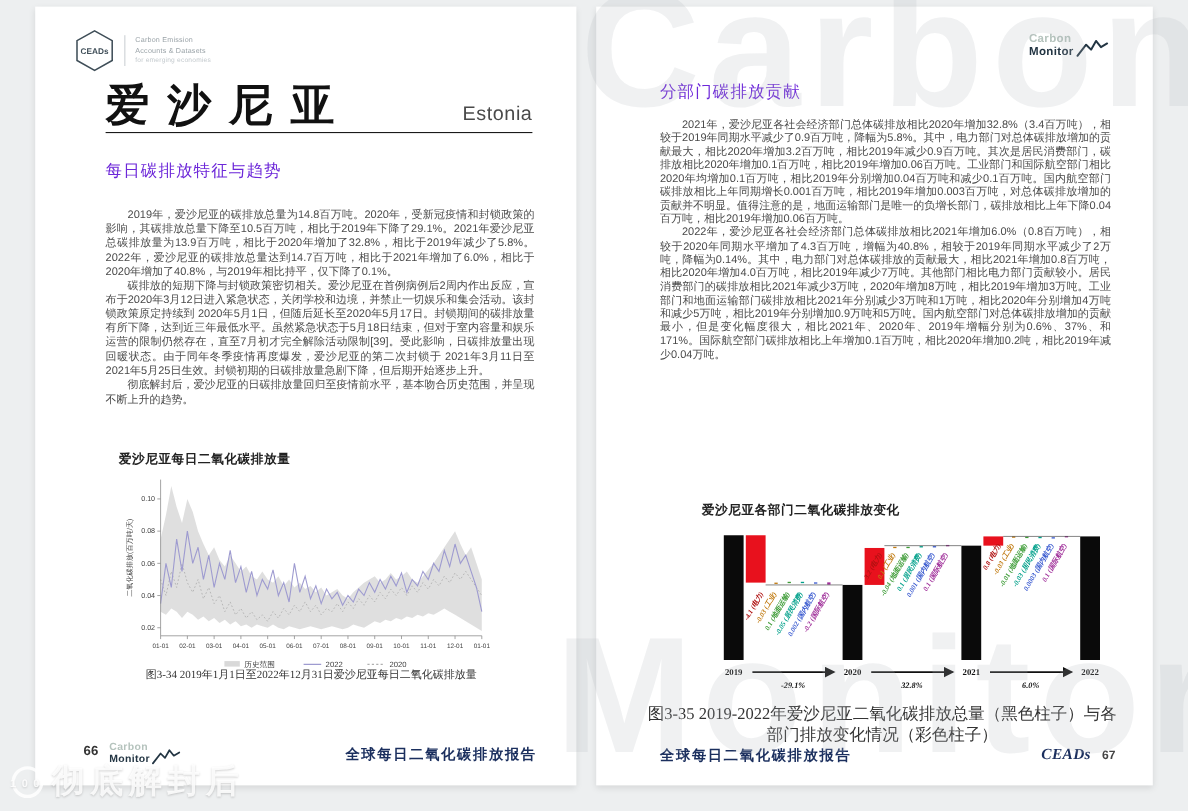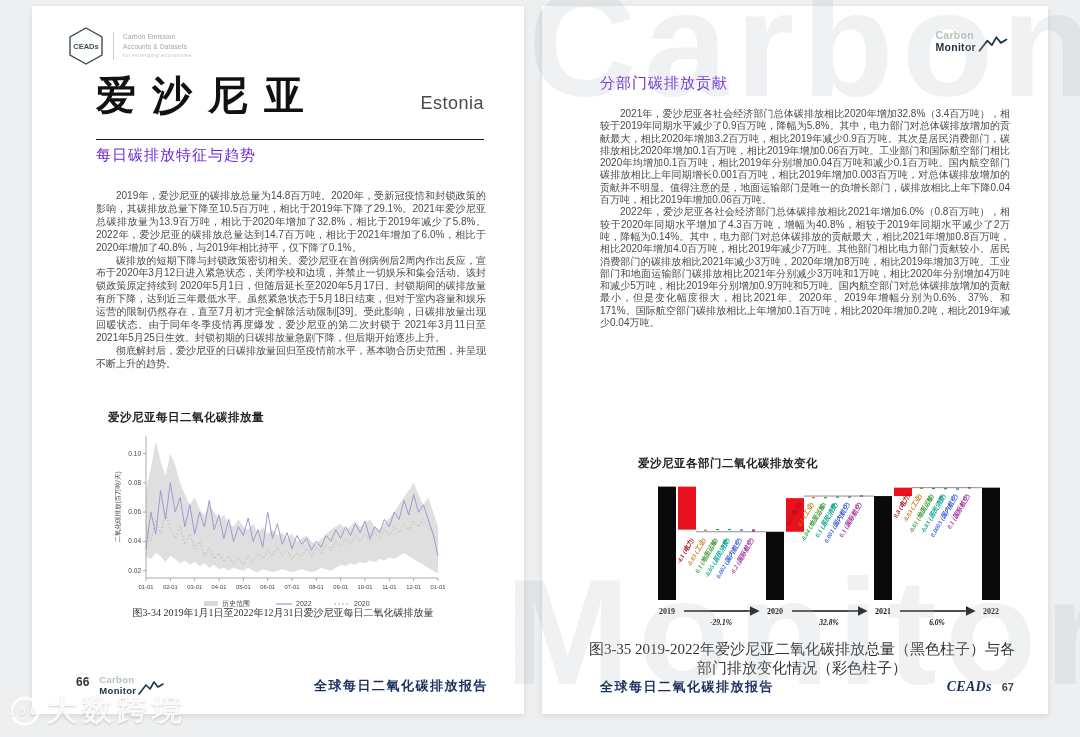--- a/index.html
+++ b/index.html
@@ -22,21 +22,21 @@
   .wm-monitor{left:505px;top:546px;}
 
   
   .ceads-logo{position:absolute;top:20px;left:36px;display:flex;align-items:center;}
   .ceads-sub{margin-left:9px;padding-left:9px;border-left:1px solid #ccd1d4;
     font-size:6.5px;color:#9aa3a8;line-height:1.5;letter-spacing:.2px;}
   .ceads-sub .faint{color:#c3c9cd;font-size:6px;}
 
   
   .title-row{position:absolute;top:70px;left:64px;right:40px;
-    border-bottom:1.5px solid #1a1a1a;padding-bottom:23px;
+    border-bottom:1.5px solid #1a1a1a;padding-bottom:4px;
     display:flex;justify-content:space-between;align-items:flex-end;text-align:right;}
   .country-title{font-family:"Liberation Serif",serif;font-size:40px;font-weight:700;
     letter-spacing:16px;color:#111;line-height:1;}
   .country-en{font-size:18px;color:#4a4a4a;letter-spacing:.5px;padding-bottom:2px;}
 
   .section-heading{position:absolute;left:64px;font-size:15px;font-weight:400;color:#6d28d9;letter-spacing:1px;}
   .sh-left{top:140px;}
   .sh-right{left:58px;top:68px;}
 
   .paras{position:absolute;text-align:justify;color:#4a4a4a;font-size:10px;}
@@ -272,14 +272,14 @@
       <span class="ceads-pn">67</span>
     </div>
   </div>
 </div>
 
 <div class="brand-wm">
   <svg width="34" height="34" viewBox="0 0 34 34">
     <circle cx="17" cy="17" r="13" fill="none" stroke="rgba(255,255,255,.85)" stroke-width="3"></circle>
     <text x="17" y="21" text-anchor="middle" font-size="10" font-weight="bold" fill="rgba(255,255,255,.85)" font-family="Liberation Sans, sans-serif">100</text>
   </svg>
-  <span>大数跨境</span>
+  <span>彻底解封后</span>
 </div>
 
 </body></html>

